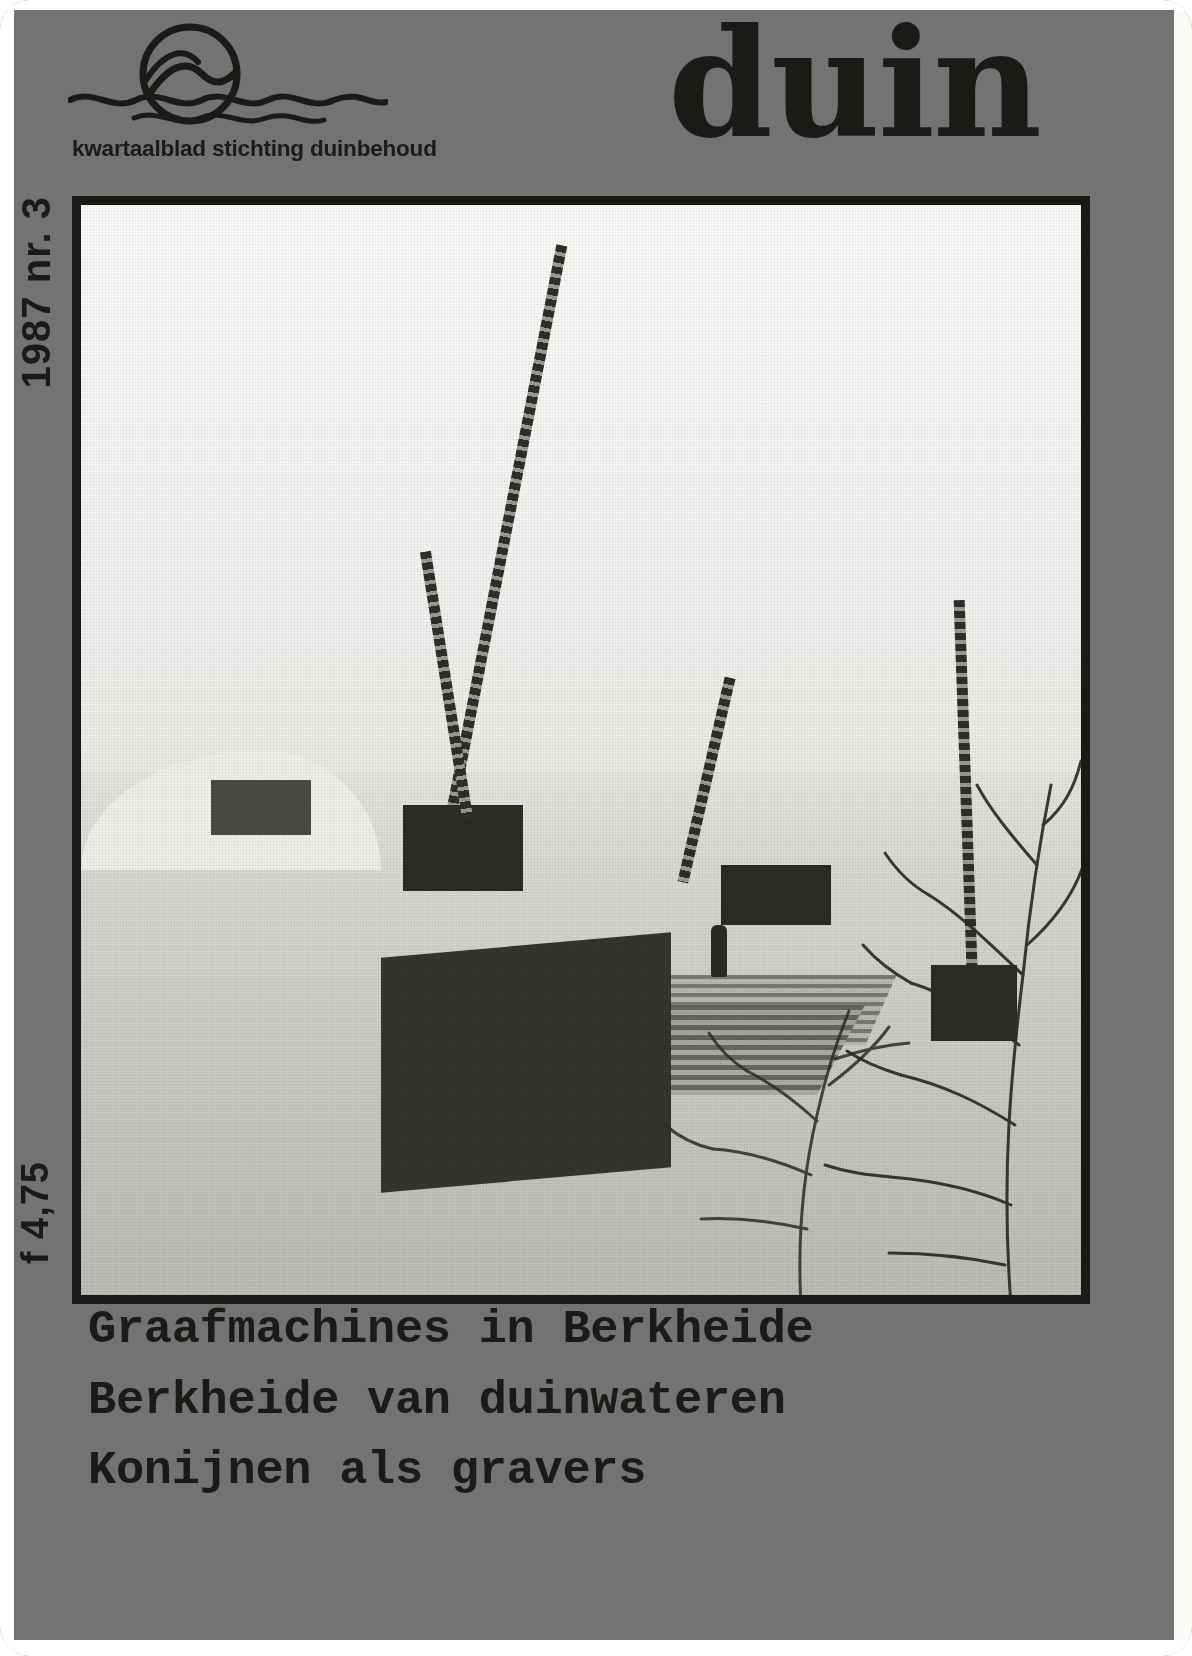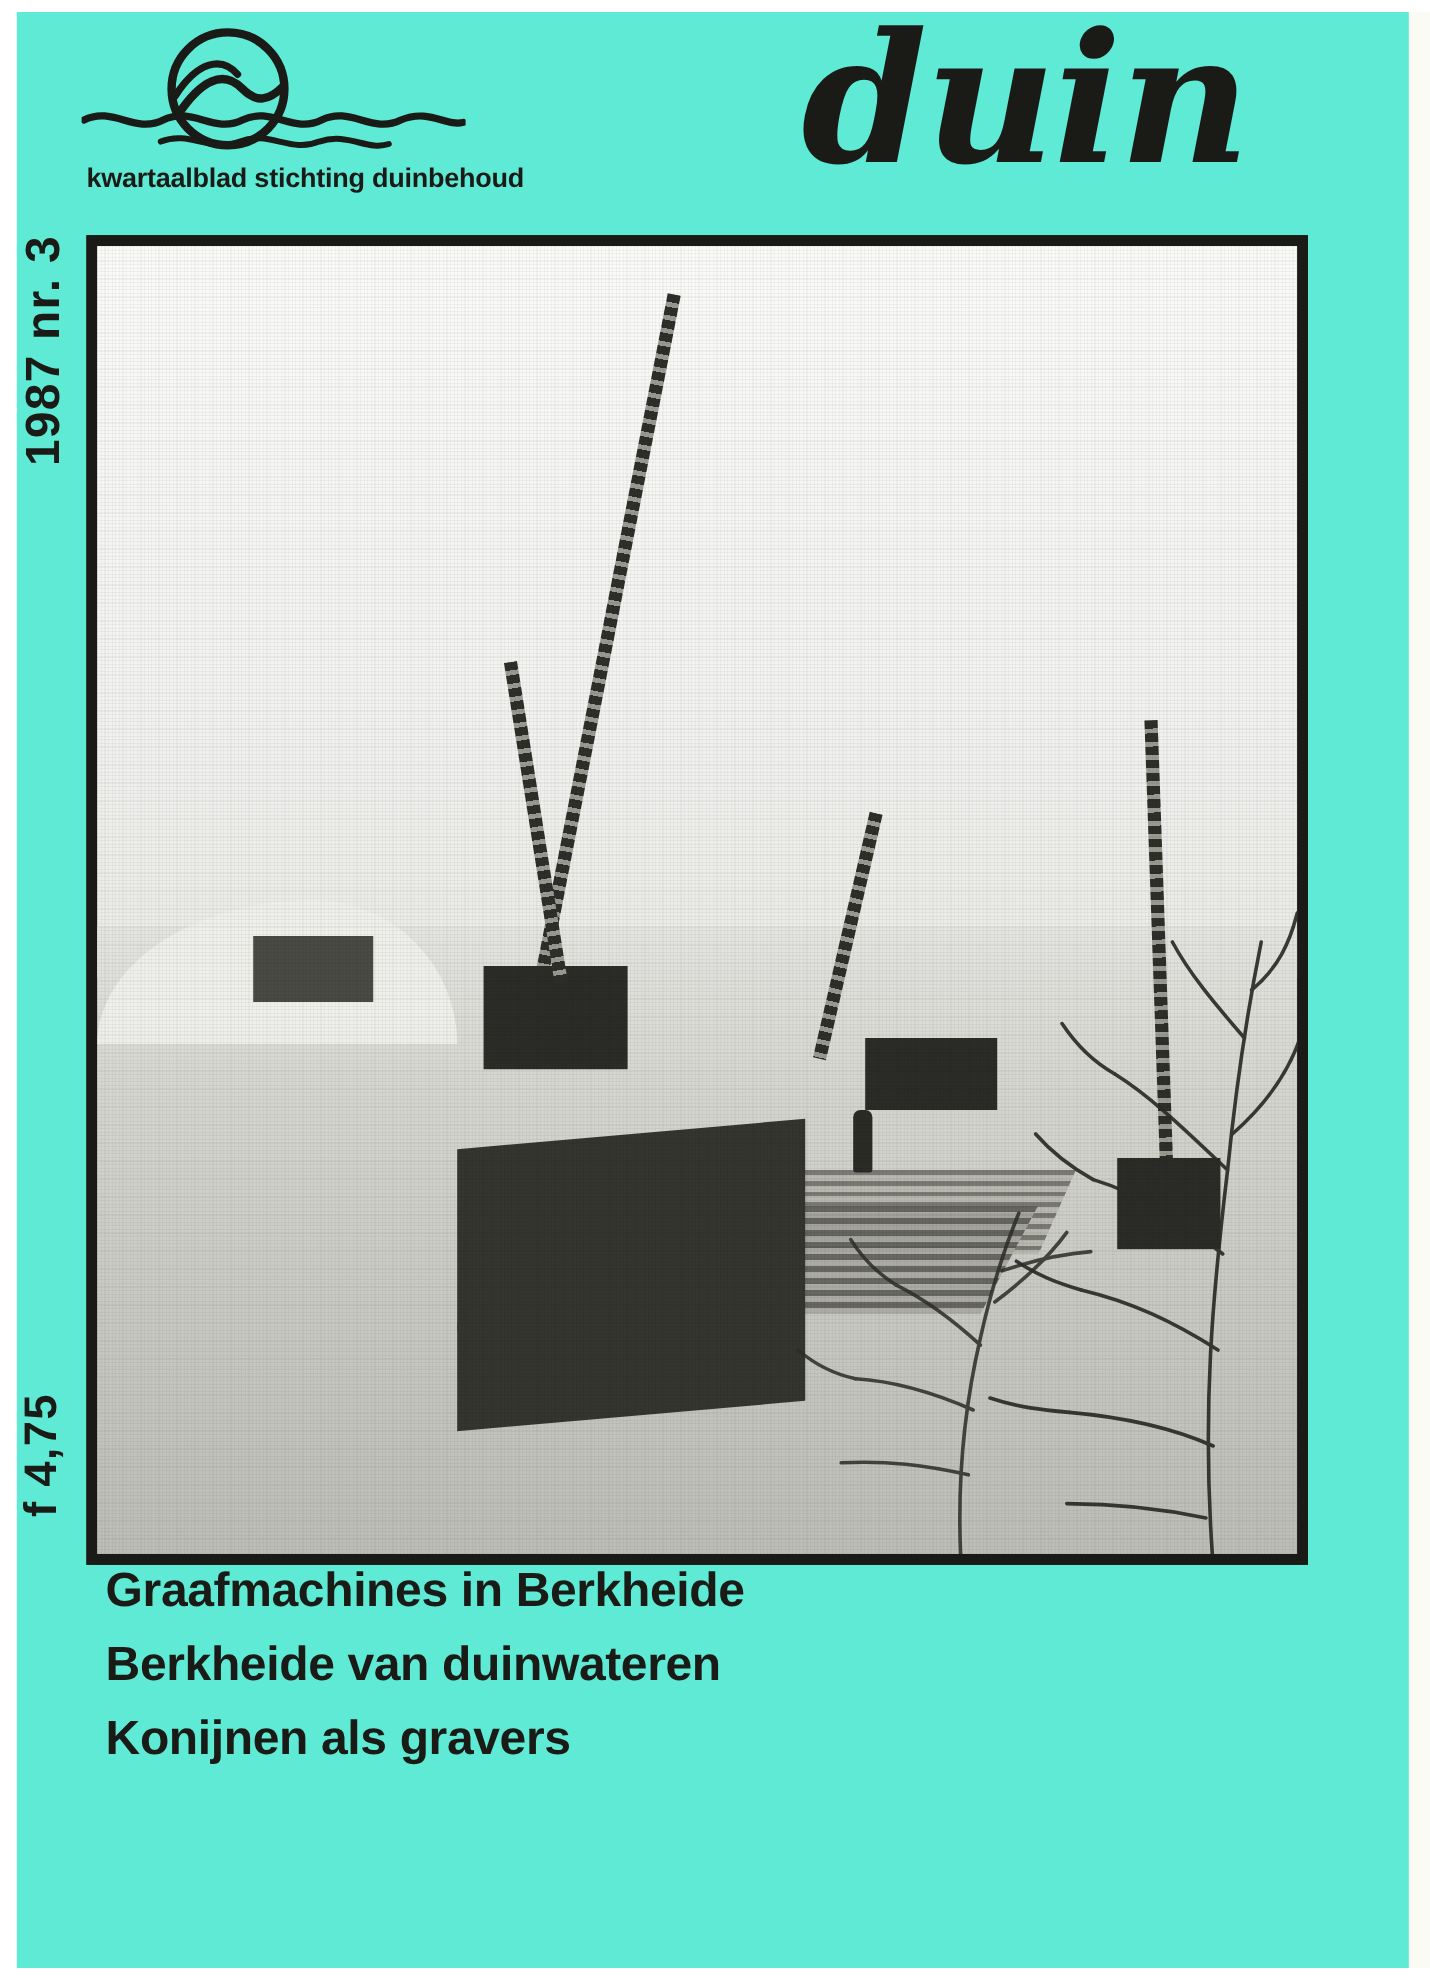--- a/index.html
+++ b/index.html
@@ -7,22 +7,23 @@
     padding: 0;
     background: #ffffff;
   }
   body {
     font-family: "Liberation Sans", sans-serif;
   }
   .page {
     position: relative;
     width: 1192px;
     height: 1656px;
-    background: #5eead4;
+    background: #737373;
     overflow: hidden;
+    border-radius: 30px;
   }
   
   .page::before {
     content: "";
     position: absolute;
     left: 0; top: 0; bottom: 0;
     width: 14px;
     background: #ffffff;
     z-index: 40;
   }
@@ -75,21 +76,20 @@
     letter-spacing: -0.2px;
     margin-top: 4px;
     margin-left: 4px;
     white-space: nowrap;
   }
   .brand {
     position: absolute;
     right: 100px;
     top: -6px;
     font-family: "DejaVu Serif", serif;
-    font-style: italic;
     font-weight: bold;
     font-size: 150px;
     line-height: 1;
     color: #1a1a16;
     letter-spacing: -2px;
   }
 
   
   .side-text {
     position: absolute;
@@ -270,26 +270,27 @@
 
   
   .headlines {
     position: absolute;
     left: 88px;
     top: 1300px;
     width: 1000px;
     color: #1a1a16;
   }
   .headline {
-    font-size: 40px;
+    font-size: 47px;
     font-weight: bold;
     line-height: 1.27;
     letter-spacing: -0.3px;
     margin: 0 0 11px 0;
     white-space: pre-line;
+    font-family: Liberation Mono, monospace;
   }
   .headline:last-child { margin-bottom: 0; }
 </style>
 </head>
 <body>
 
 <div class="page">
   <div class="top-white"></div>
   <div class="bottom-white"></div>
 

